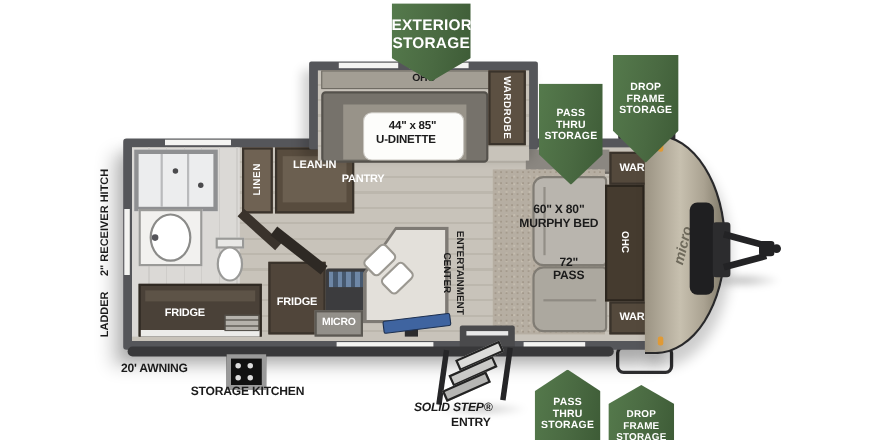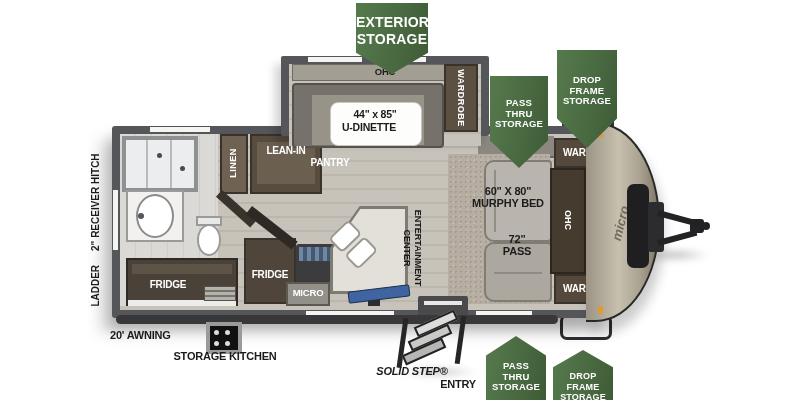--- a/index.html
+++ b/index.html
@@ -161,21 +161,21 @@
 
   <div class="abs softshadow" style="left:396px;top:366px;width:84px;height:12px;background:radial-gradient(ellipse at center,rgba(0,0,0,.22),transparent 70%);z-index:9;"></div>
   <div class="abs" style="left:398px;top:316px;width:70px;height:56px;z-index:11;">
     <div class="abs" style="left:2px;top:2px;width:5px;height:50px;background:#262628;transform:rotate(8deg);"></div>
     <div class="abs" style="left:60px;top:0;width:5px;height:48px;background:#262628;transform:rotate(8deg);"></div>
     <div class="abs" style="left:16px;top:2px;width:44px;height:11px;background:#dcdcda;border:2px solid #232323;box-sizing:border-box;transform:rotate(-24deg);"></div>
     <div class="abs" style="left:10px;top:16px;width:44px;height:11px;background:#c9c9c7;border:2px solid #232323;box-sizing:border-box;transform:rotate(-24deg);"></div>
     <div class="abs" style="left:4px;top:30px;width:44px;height:11px;background:#b6b6b4;border:2px solid #232323;box-sizing:border-box;transform:rotate(-24deg);"></div>
   </div>
   <div class="lbl" style="left:352px;top:366px;width:120px;font-size:11px;font-style:italic;">SOLID STEP®</div>
-  <div class="lbl" style="left:356px;top:379px;width:120px;font-size:11px;text-align:right;">ENTRY</div>
+  <div class="lbl" style="left:368px;top:379px;width:120px;font-size:11px;">ENTRY</div>
 
   <div class="vlab" style="left:10px;top:224px;width:170px;height:12px;transform:rotate(-90deg);font-size:10px;color:#1b1b1b;">
     <span>LADDER</span>
     <span>2" RECEIVER HITCH</span>
   </div>
 
   <div class="badge down" style="left:338px;top:3px;width:72px;height:55px;font-size:14px;margin-left:18px;">
     <span>EXTERIOR</span>
     <span>STORAGE</span>
   </div>

